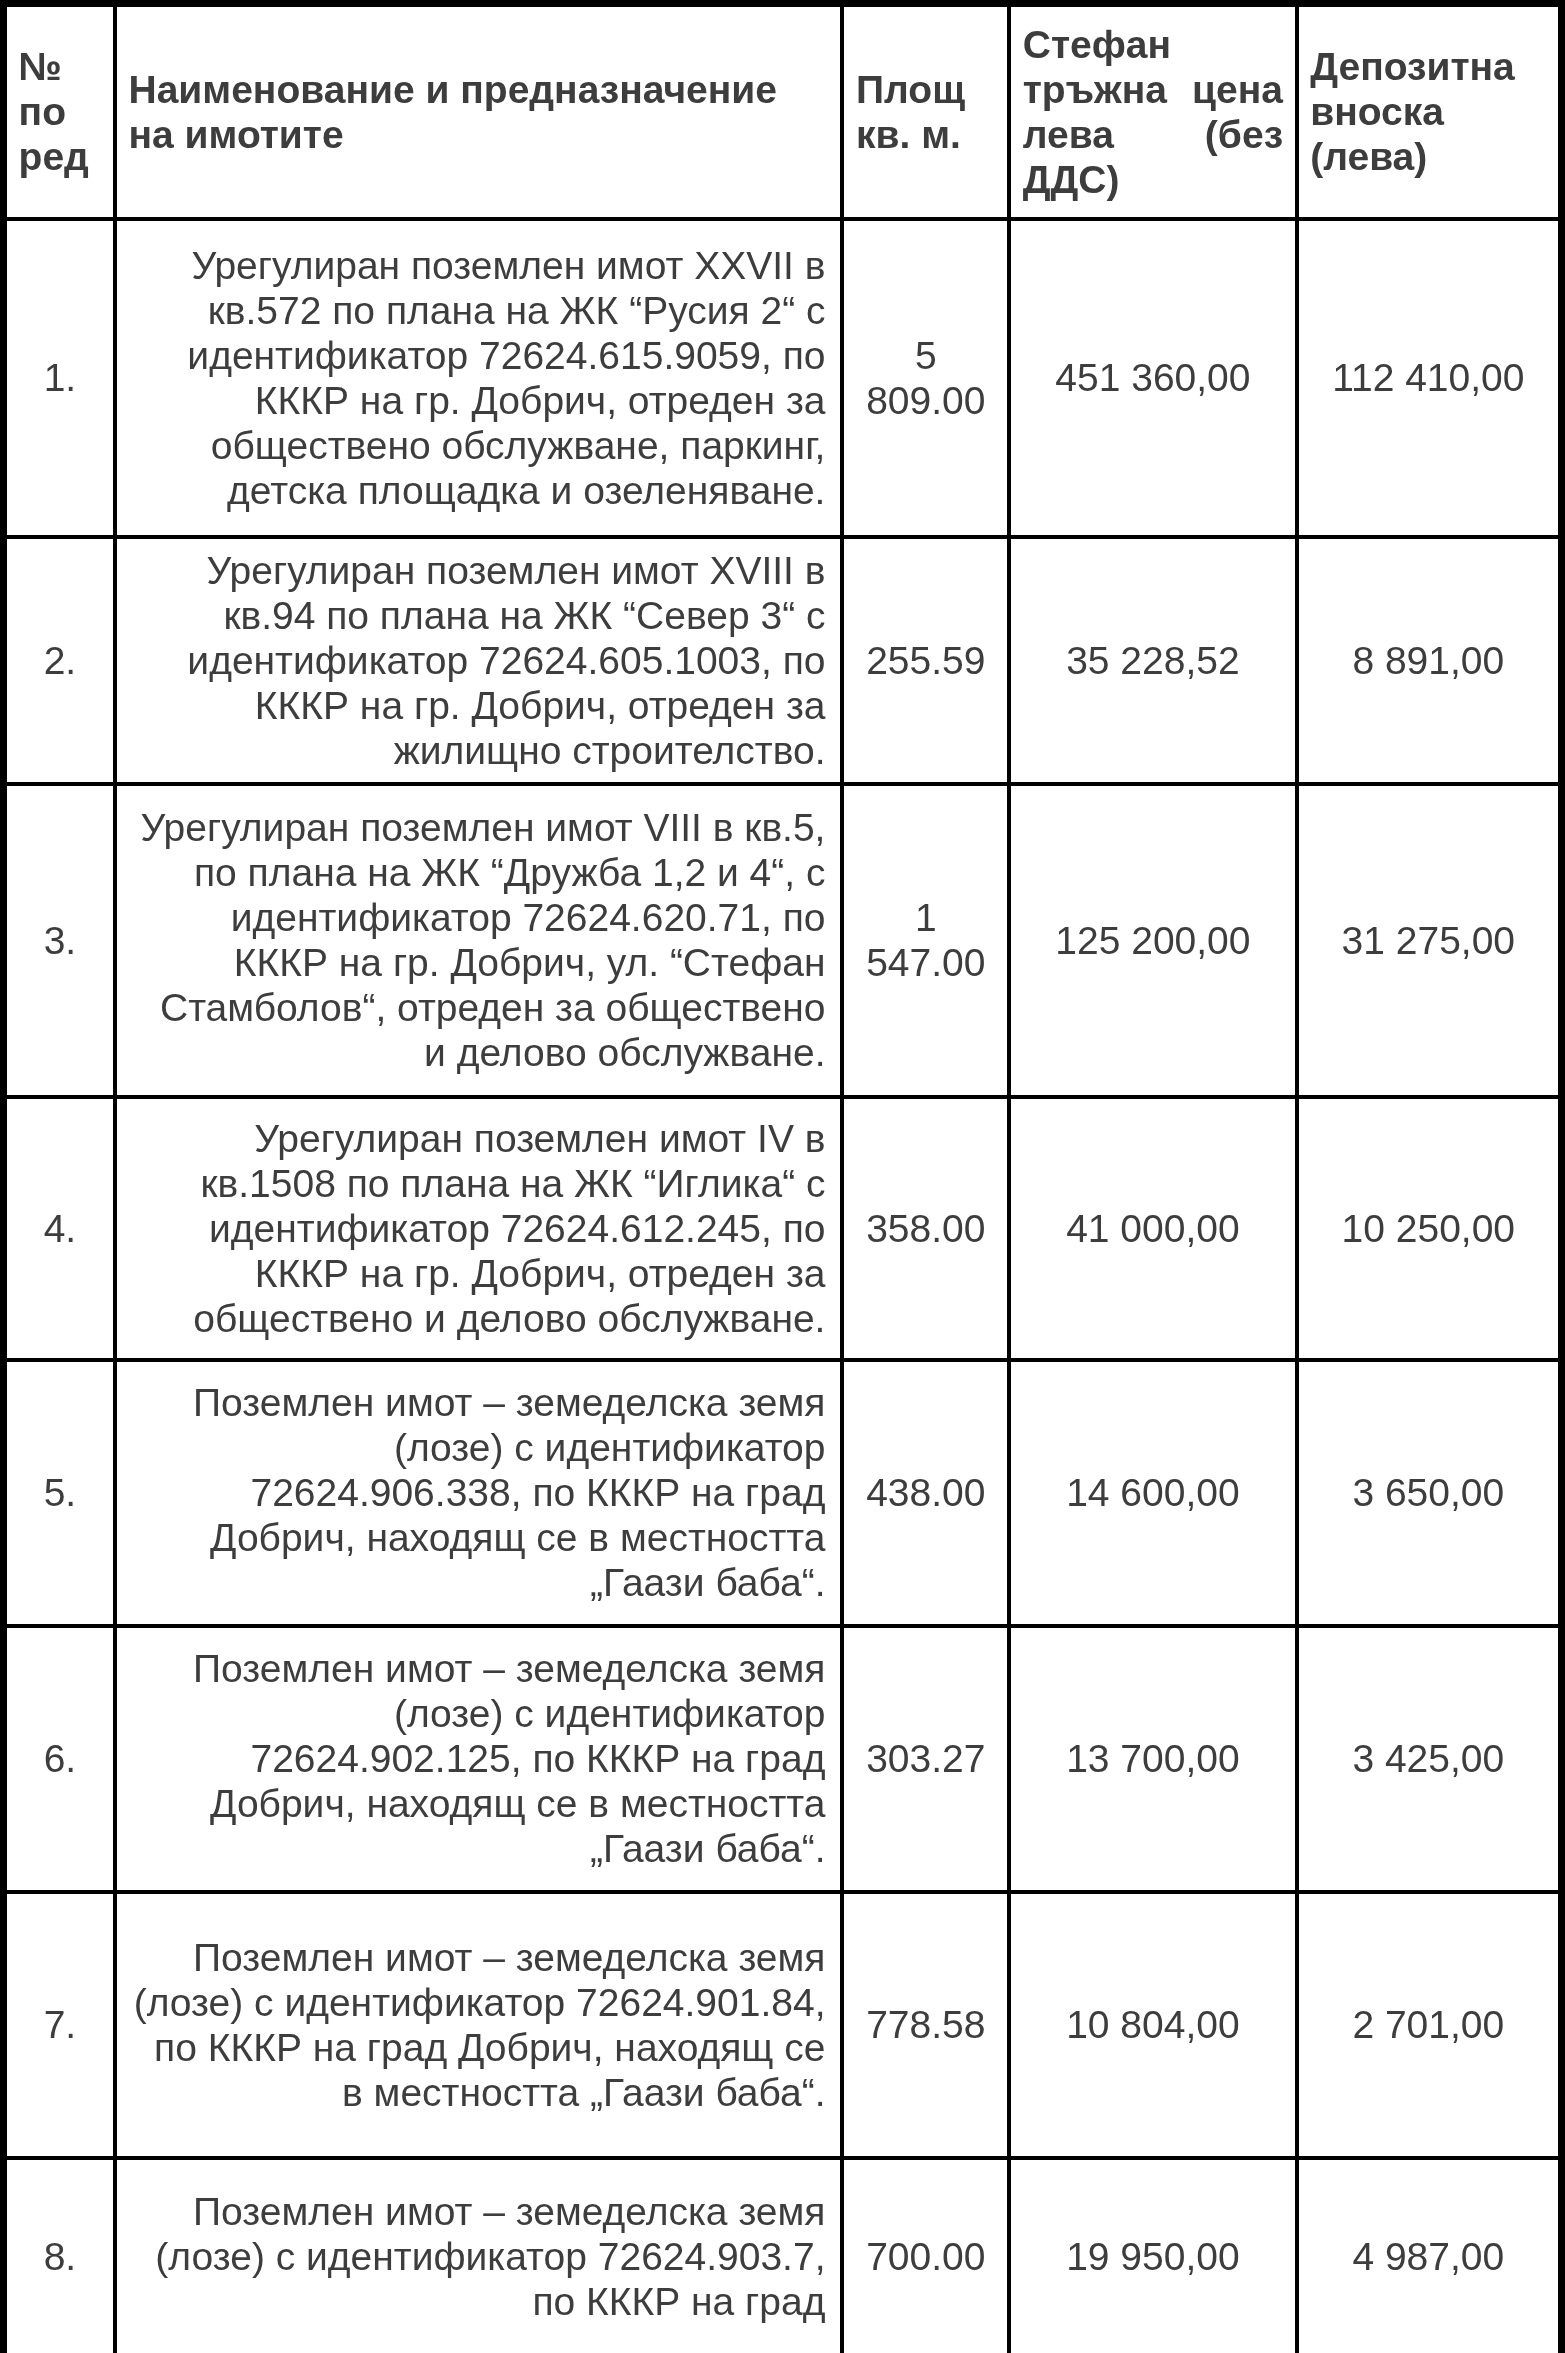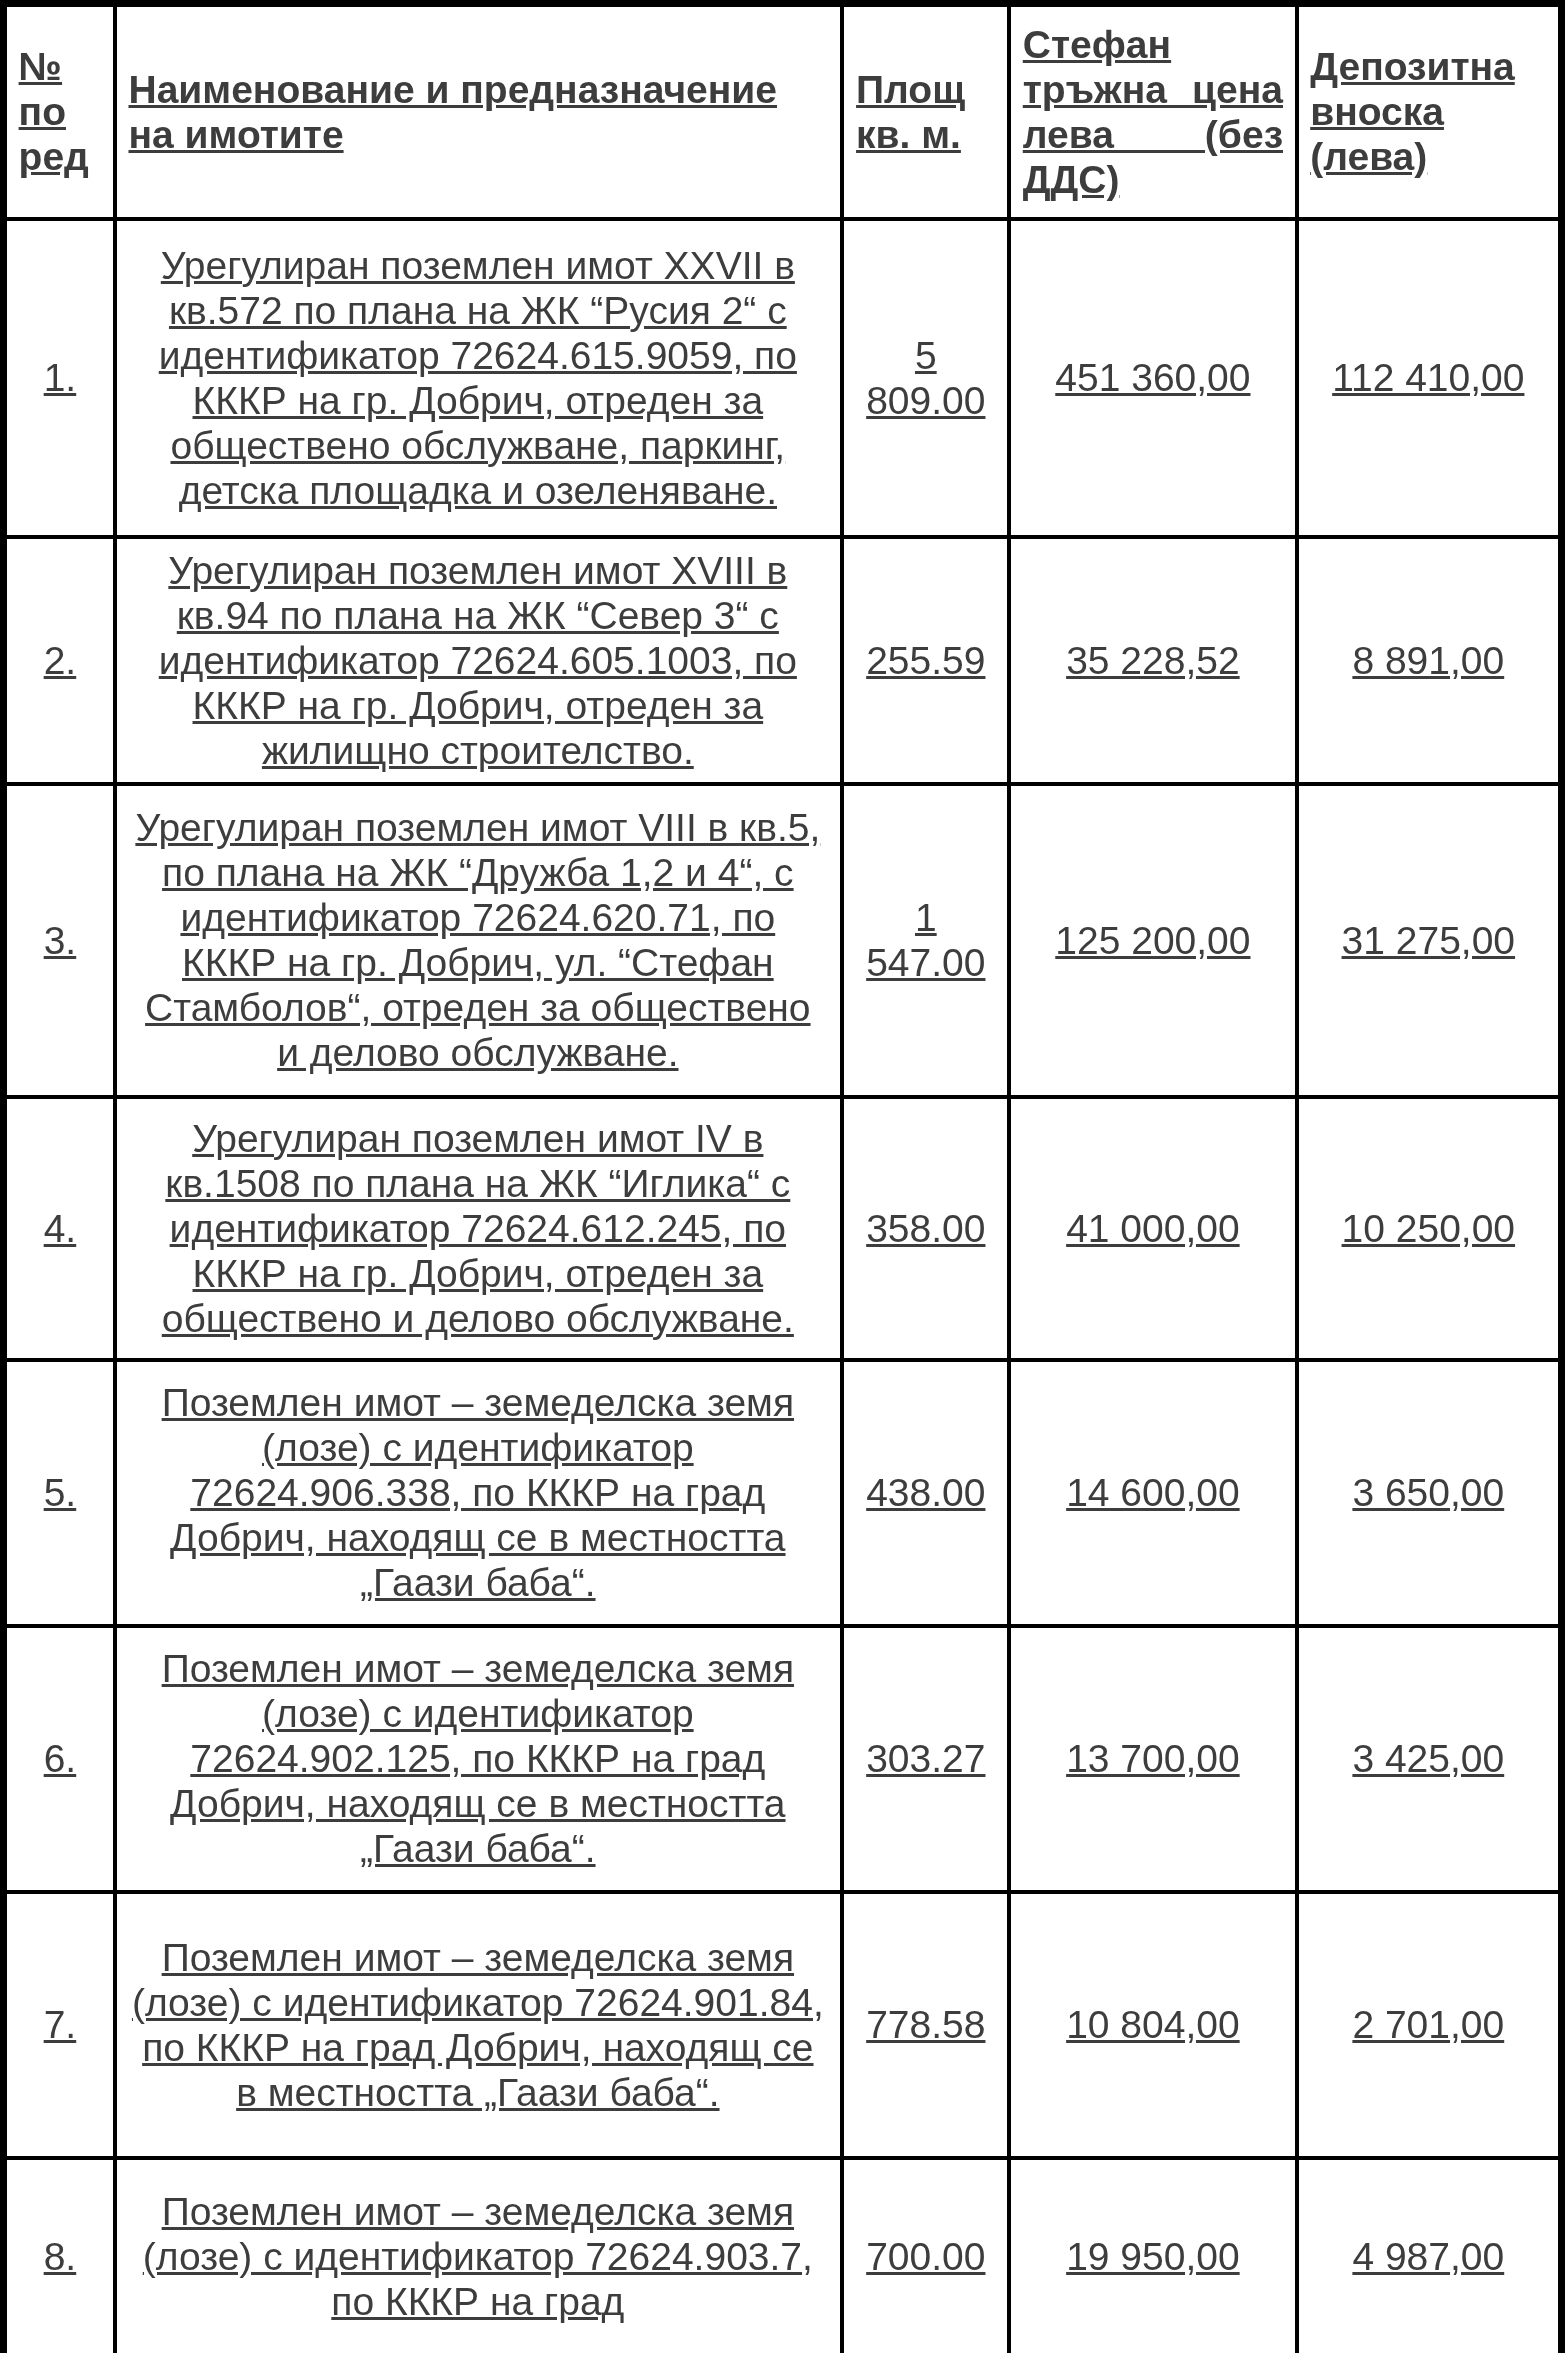--- a/index.html
+++ b/index.html
@@ -3,21 +3,20 @@
 <meta charset="utf-8">
 <style>
   html, body { margin: 0; padding: 0; background: #ffffff; }
   .page {
     width: 1565px;
     height: 2354px;
     overflow: hidden;
     background: #ffffff;
     font-family: "Liberation Sans", sans-serif;
     color: #3d3d3d;
-    text-decoration: underline;
   }
   table.props {
     width: 1565px;
     height: 2354px;
     border-collapse: collapse;
     table-layout: fixed;
     background: #ffffff;
   }
   table.props, table.props th, table.props td {
     border: 4.1px solid #000000;
@@ -46,21 +45,21 @@
     vertical-align: middle;
     overflow: hidden;
   }
   th {
     font-weight: bold;
     text-align: left;
     padding: 8.3px 8.3px 8.3px 11.6px;
   }
   th.h-price { text-align: justify; padding-right: 11.6px; }
   td.c-name {
-    text-align: center;
+    text-align: right;
     padding: 8.3px 15px 8.3px 13.3px;
   }
   td.c-center {
     text-align: center;
     padding: 5px 6.6px;
   }
 </style>
 </head>
 <body>
 

